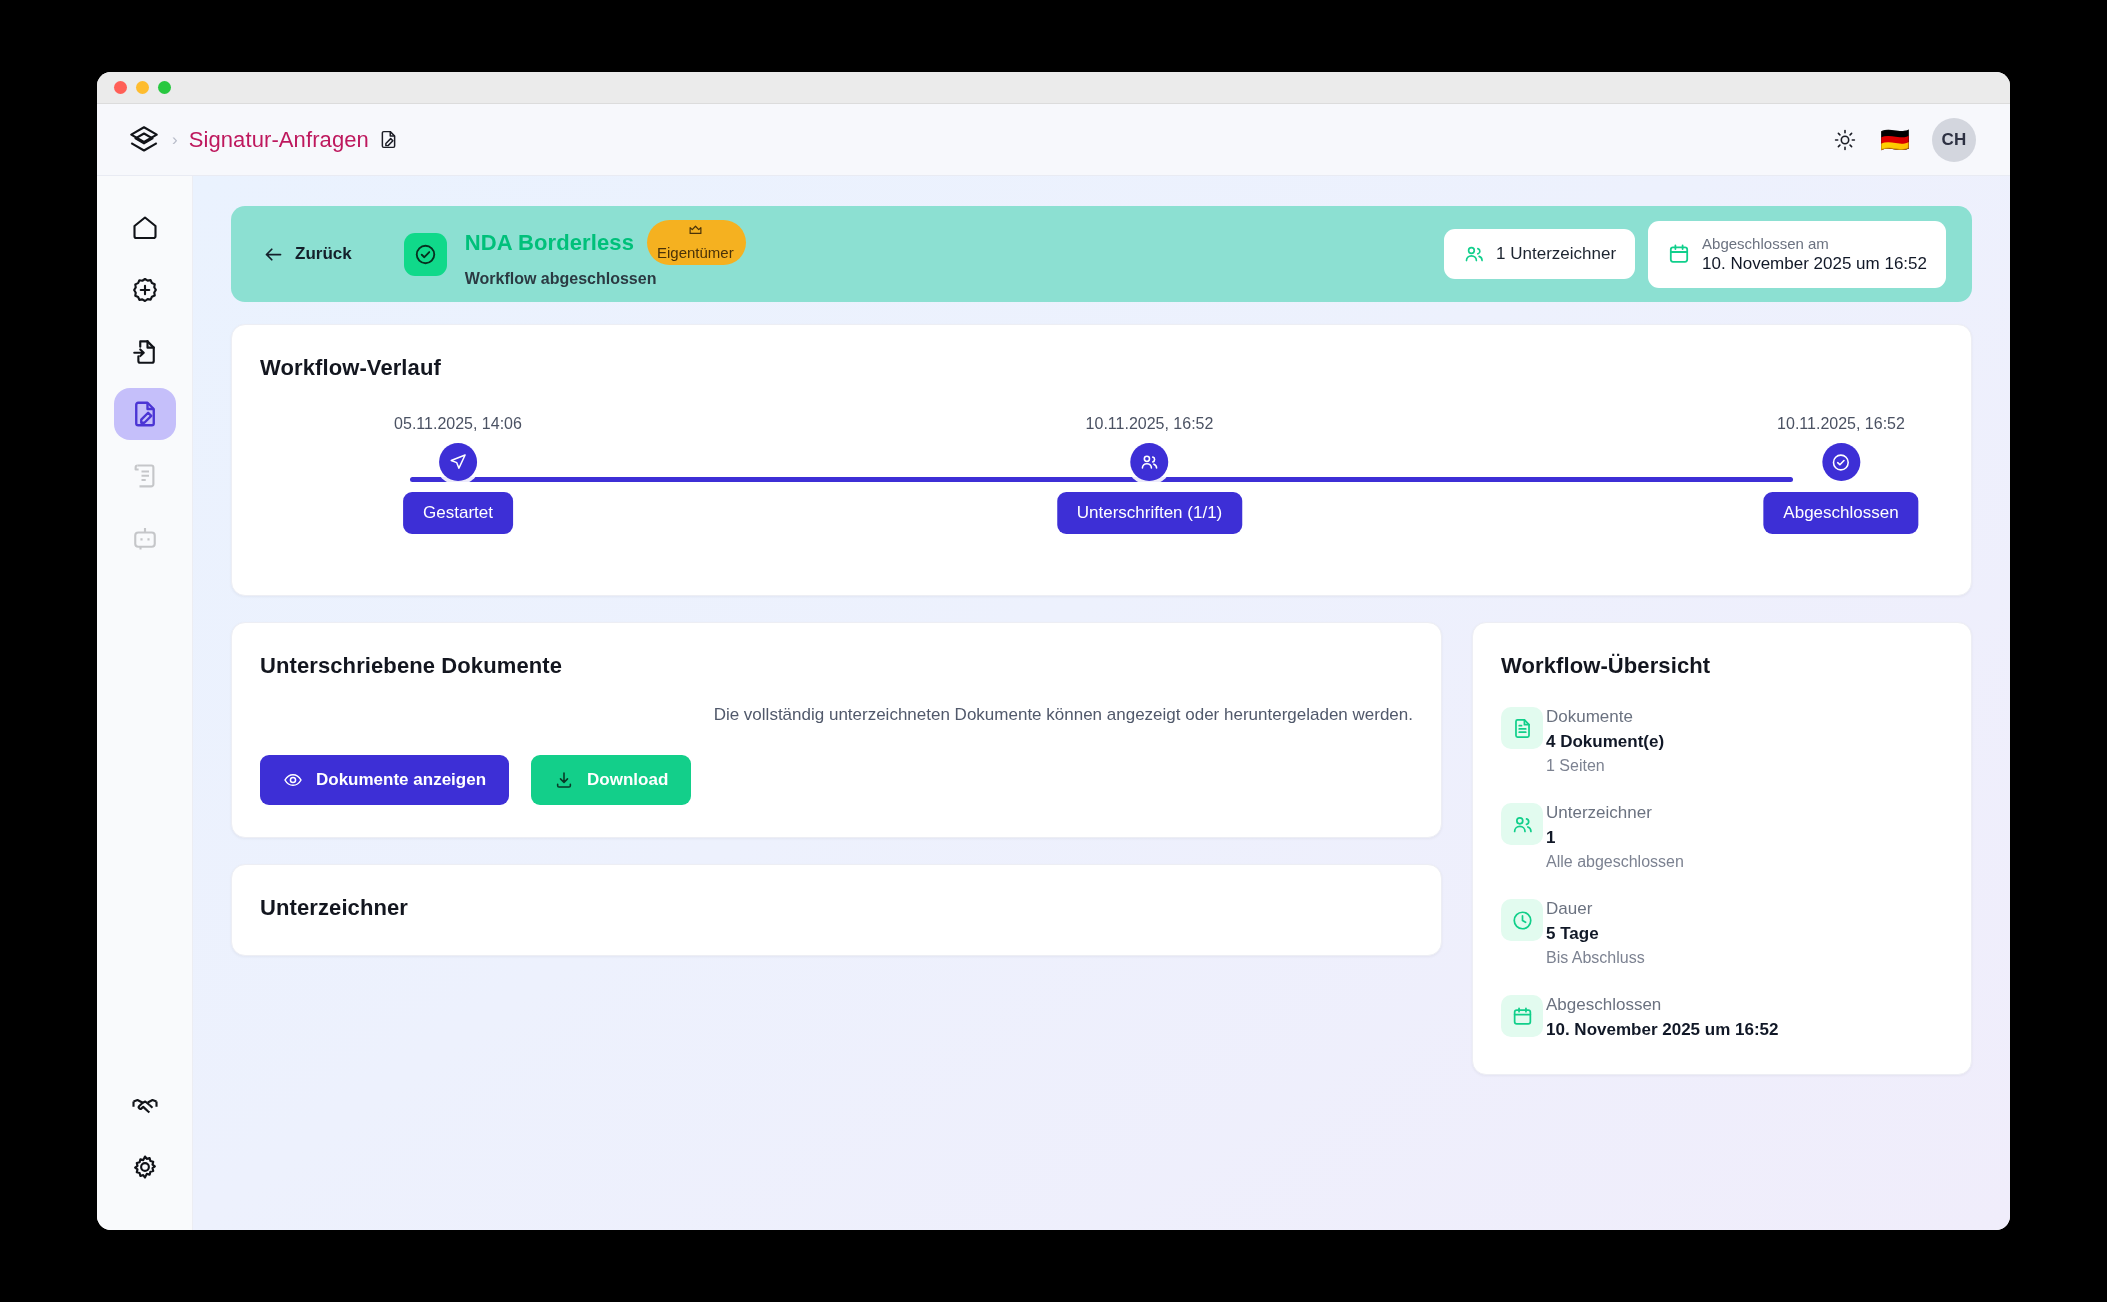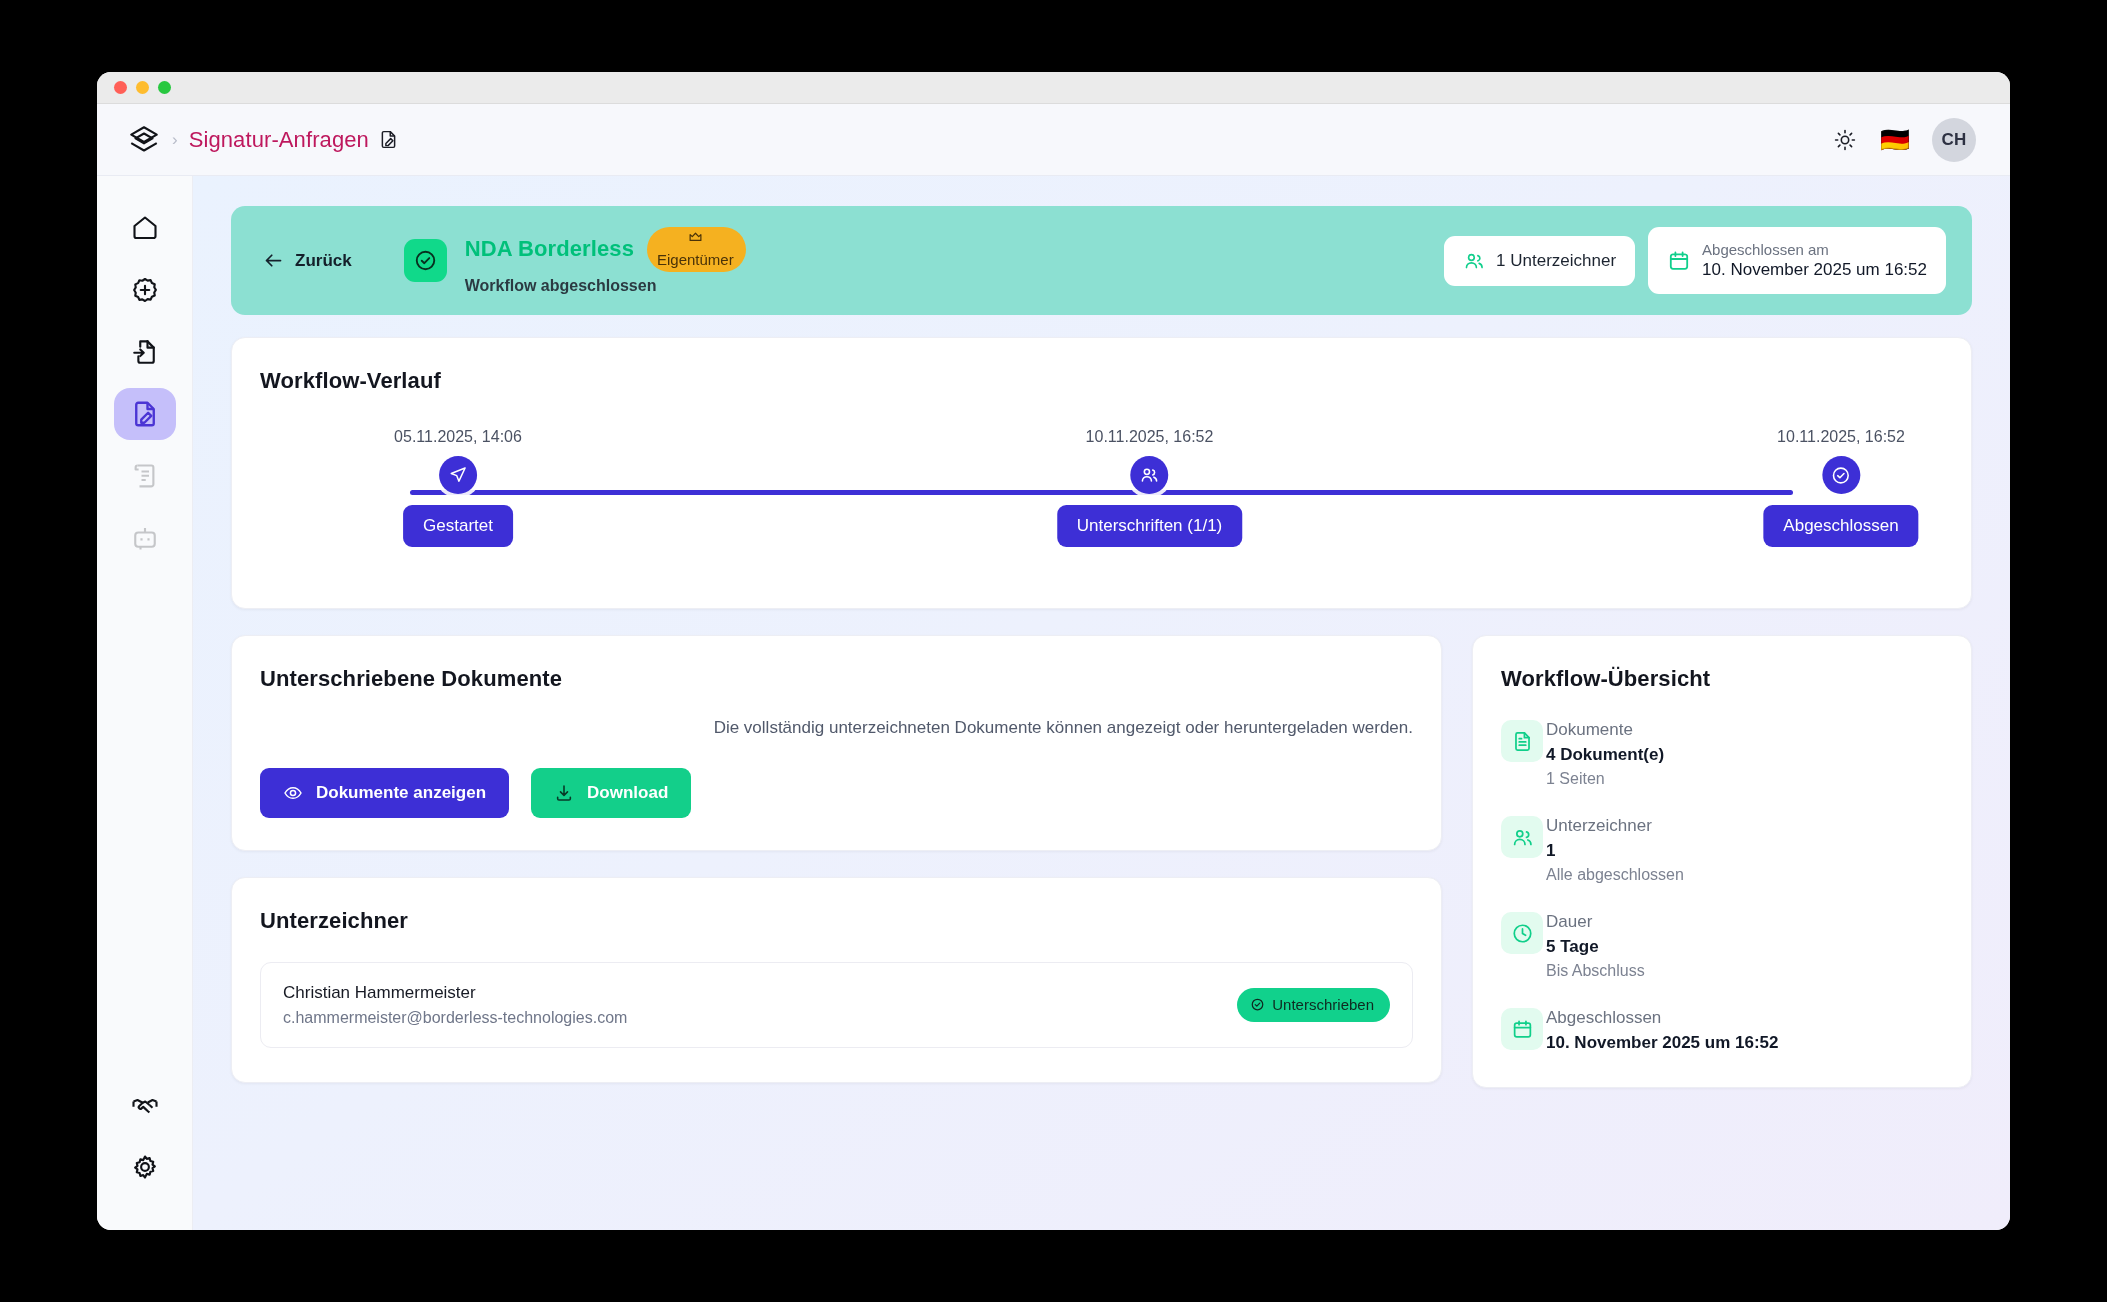--- a/index.html
+++ b/index.html
@@ -77,21 +77,21 @@
     flex: 1; min-width: 0;
     background: linear-gradient(145deg,#eaf2fe 0%, #edf1fd 45%, #f0edfb 100%);
     padding: 30px 38px 0 38px;
     overflow: hidden;
   }
 
   
   .banner {
     background: #8ce0d2;
     border-radius: 14px;
-    height: 109px;
+    height: 96px;
     display: flex; align-items: center;
     padding: 0 26px 0 22px;
   }
   .back-btn {
     display: flex; align-items: center; gap: 11px;
     font-size: 17px; font-weight: 700; color: #14202b;
     padding: 6px 10px;
   }
   .doc-tile {
     width: 43px; height: 43px; border-radius: 11px;
@@ -411,33 +411,20 @@
                   <path d="M12 3.6v10.8M7.8 10.6 12 14.8l4.2-4.2"></path>
                   <path d="M4.4 17.2v1.6a1.6 1.6 0 0 0 1.6 1.6h12a1.6 1.6 0 0 0 1.6-1.6v-1.6"></path>
                 </svg>
                 <span>Download</span>
               </div>
             </div>
           </div>
 
           <div class="card signers-card">
             <div class="card-title">Unterzeichner</div>
-            <div class="signer-row">
-              <div>
-                <div class="signer-name">Christian Hammermeister</div>
-                <div class="signer-mail">c.hammermeister@borderless-technologies.com</div>
-              </div>
-              <div class="signed-badge">
-                <svg width="15" height="15" viewBox="0 0 24 24" fill="none" stroke="#0f2a20" stroke-width="2" stroke-linecap="round" stroke-linejoin="round">
-                  <circle cx="12" cy="12" r="8.4"></circle>
-                  <path d="M8.4 12.2l2.5 2.4 4.7-4.9"></path>
-                </svg>
-                <span>Unterschrieben</span>
-              </div>
-            </div>
           </div>
 
         </div>
 
         <div class="col-right">
           <div class="card overview-card">
             <div class="card-title">Workflow-Übersicht</div>
 
             <div class="ov-row">
               <div class="ov-icon">

